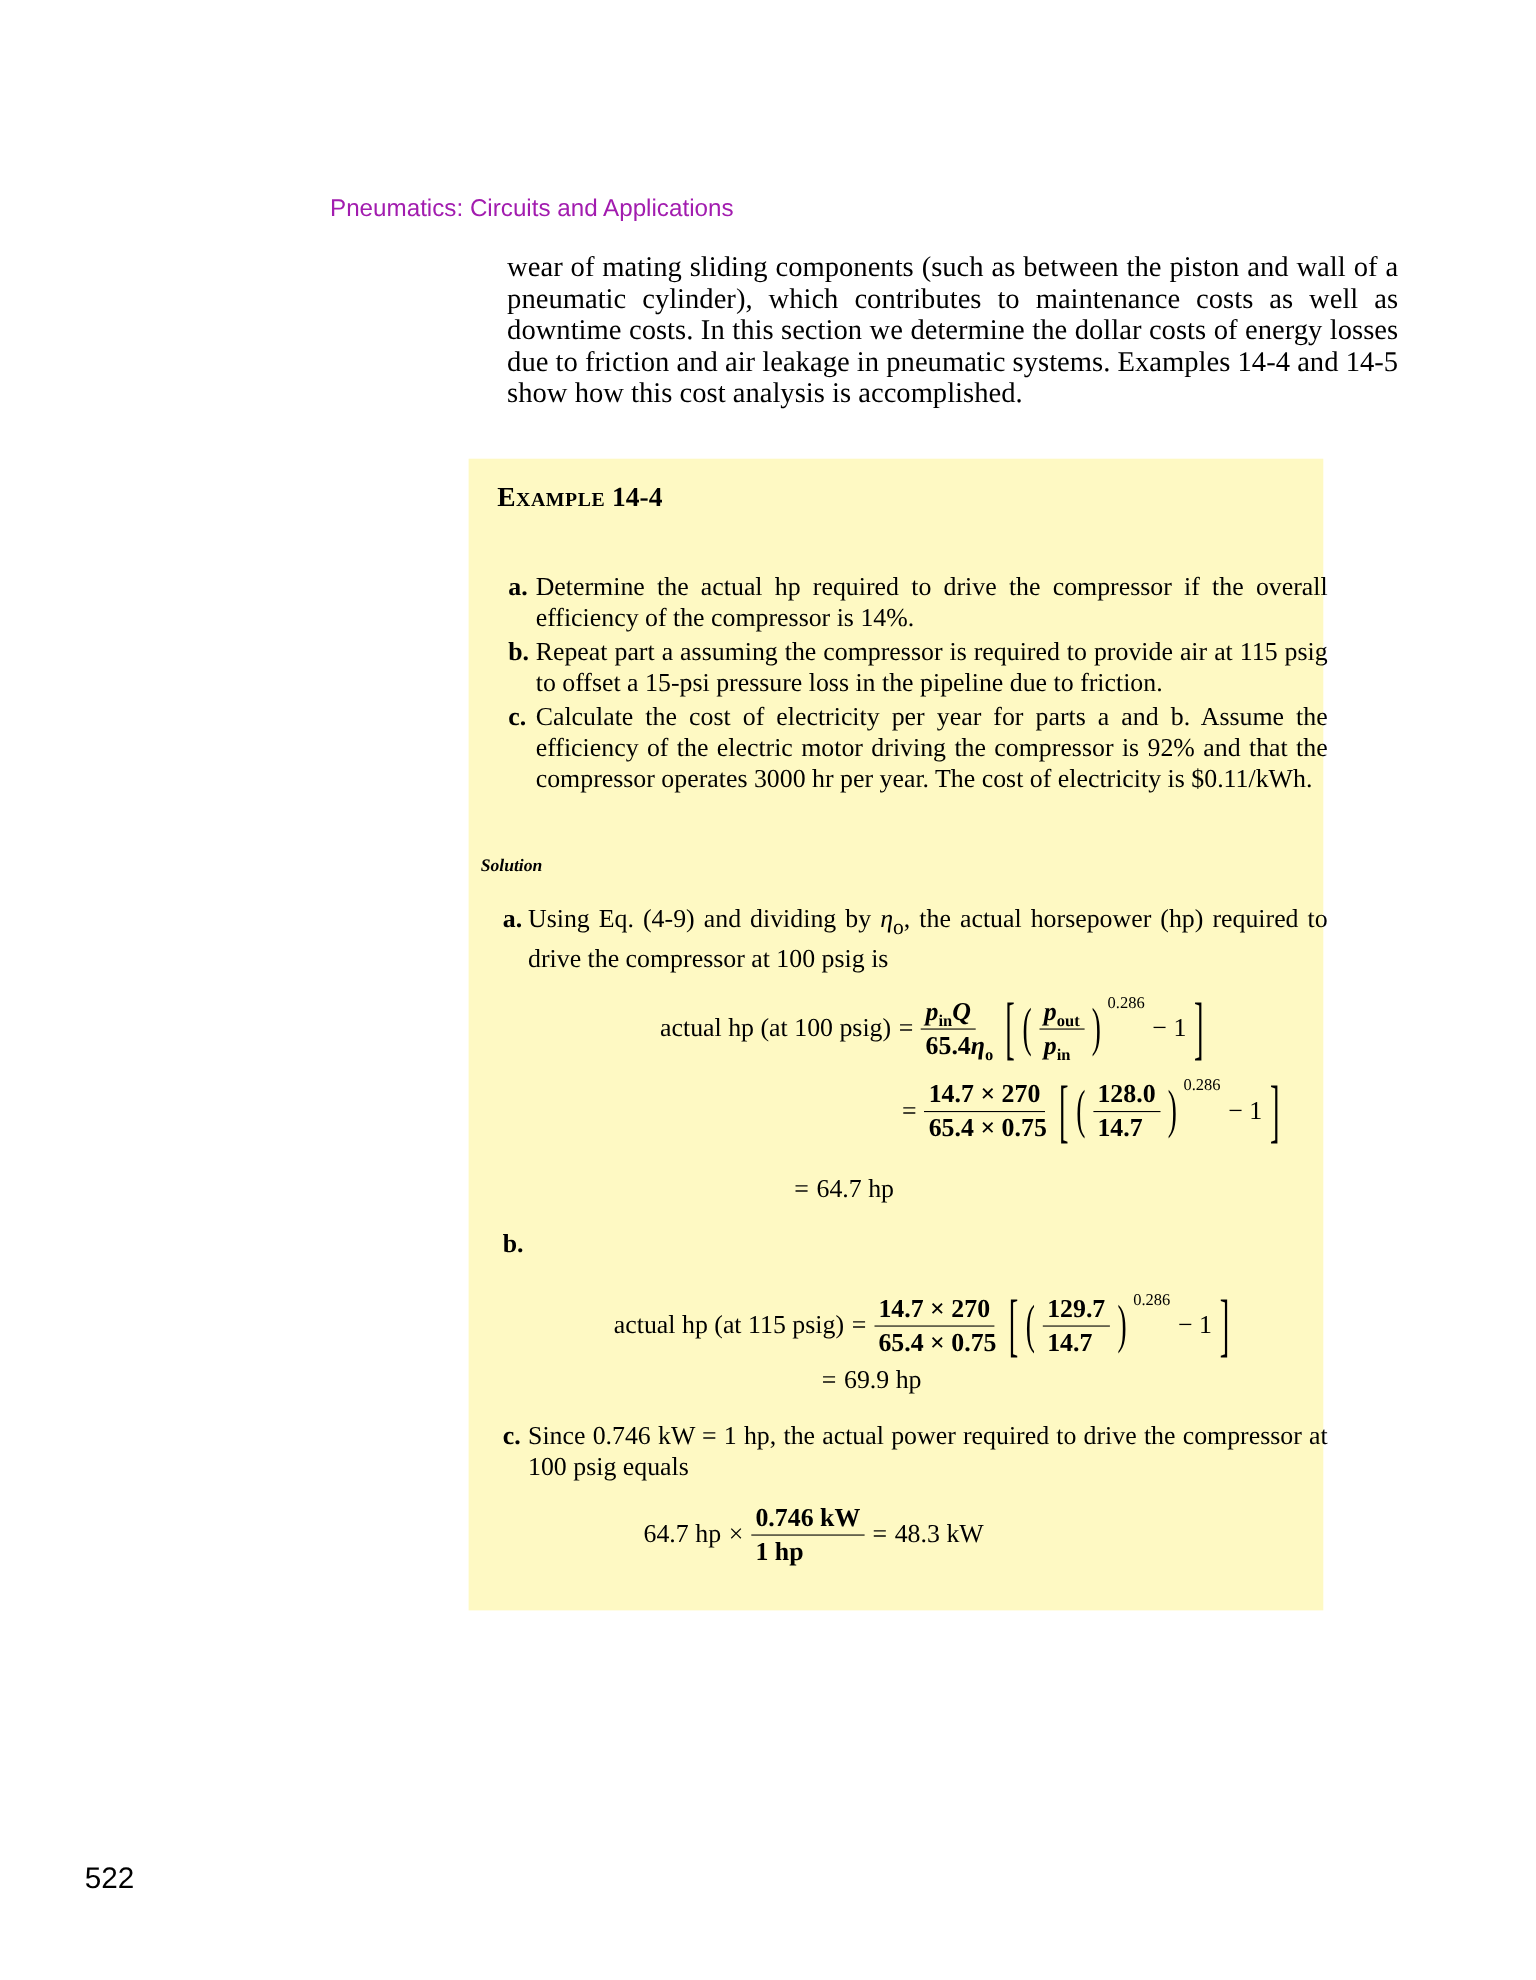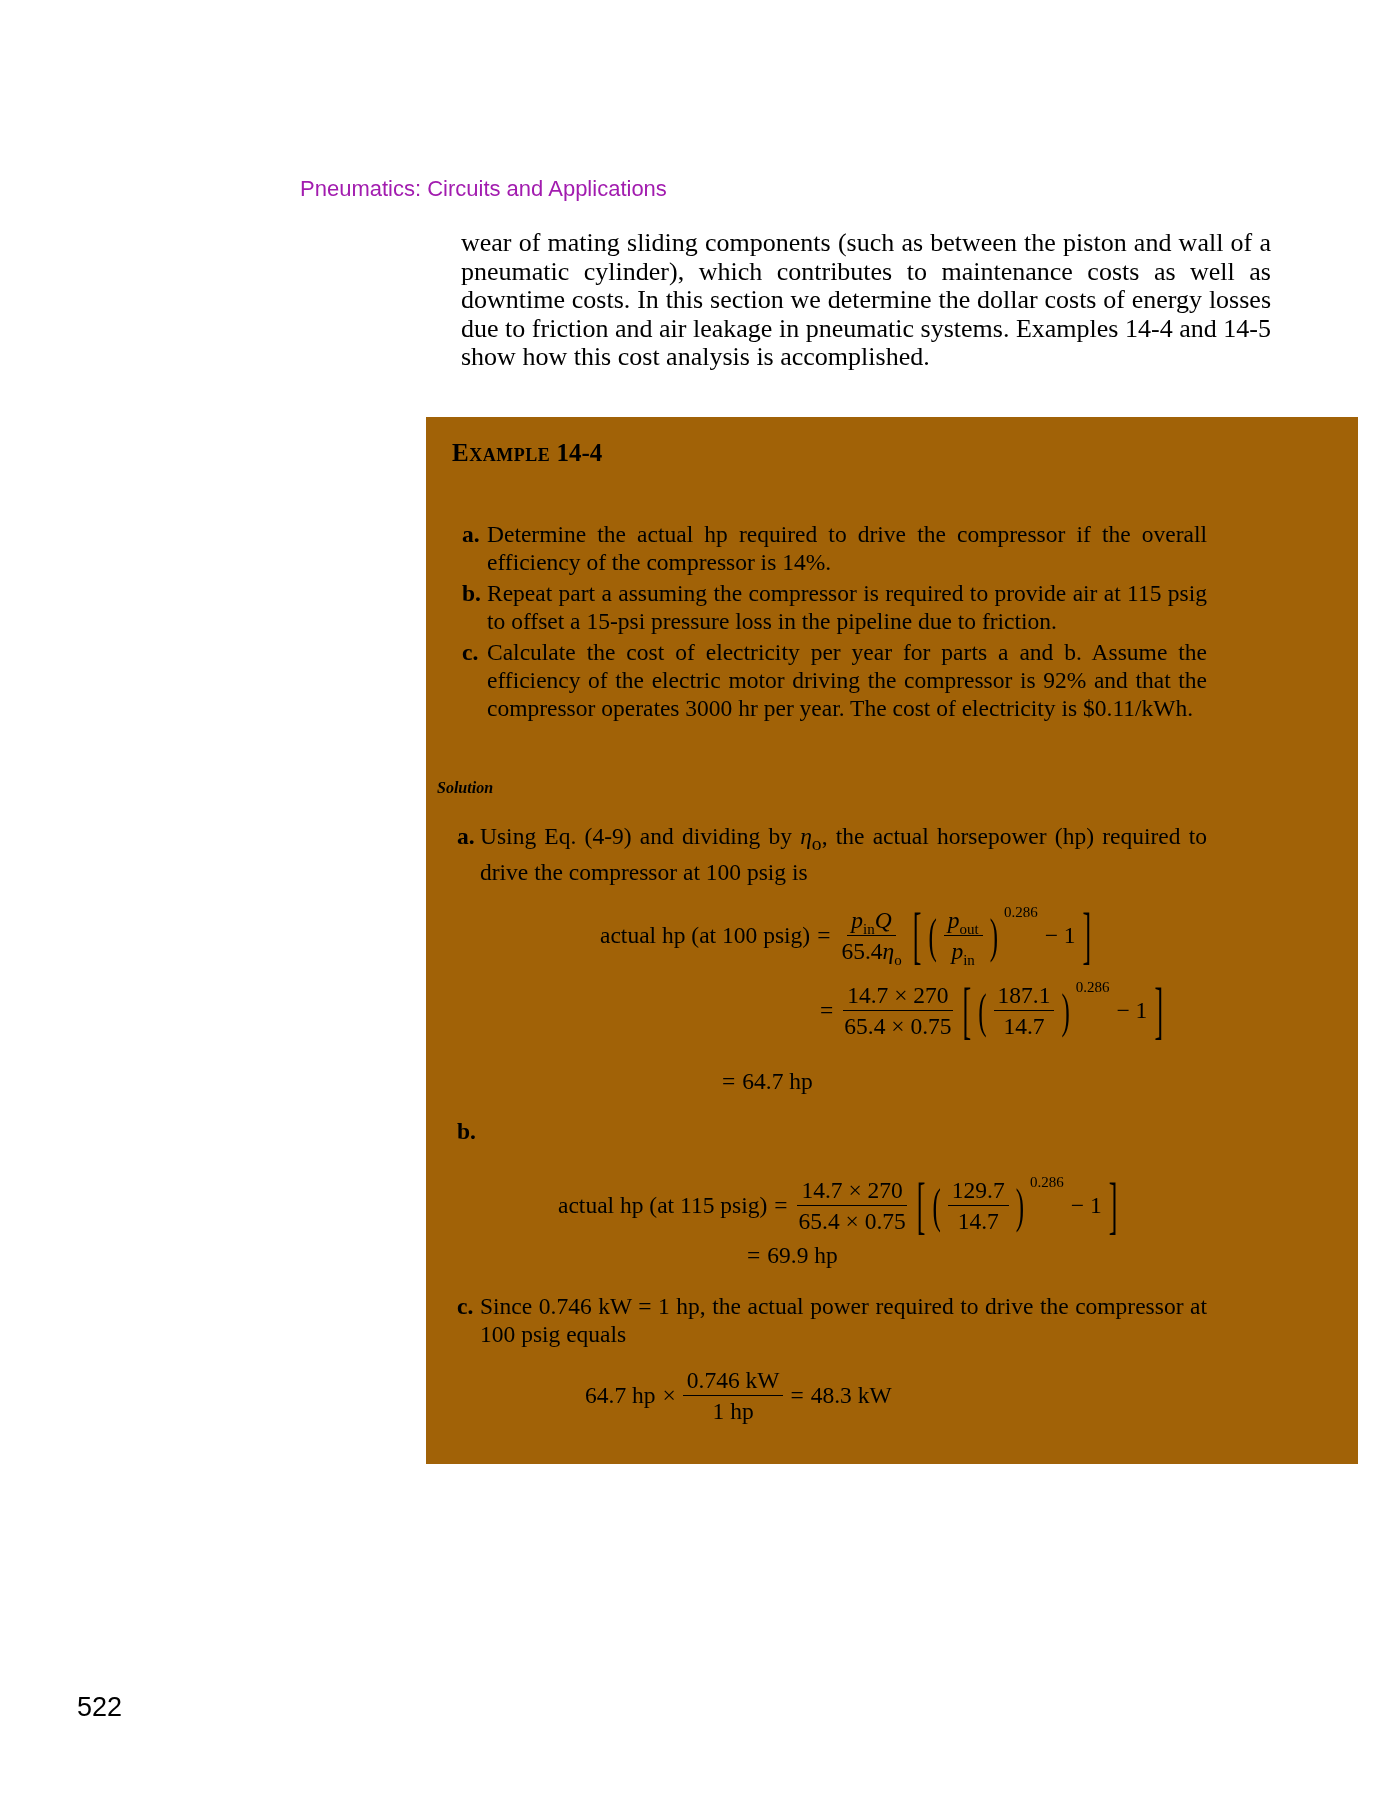--- a/index.html
+++ b/index.html
@@ -12,22 +12,22 @@
     position:absolute;left:300px;top:176px;
     font-family:"Liberation Sans", sans-serif;font-size:22px;color:#a21caf;
   }
   
   .intro{
     position:absolute;left:423px;top:229px;width:810px;
     font-size:26px;line-height:28.5px;text-align:justify;margin-left:38px;
   }
   
   .example-box{
-    position:absolute;left:426px;top:417px;width:932px;height:1047px;
-    background:#a16207;
+    position:absolute;left:426px;top:417px;width:777px;height:1047px;
+    background:#fef9c3;
   }
   .example-box *{box-sizing:border-box;}
   .ex-head{
     position:absolute;left:26px;top:22px;margin:0;
     font-size:25px;font-weight:bold;
   }
   .ex-head .sc{font-variant:small-caps;letter-spacing:0.5px;}
   .ex-intro{
     position:absolute;left:14px;top:59px;margin:0;width:781px;
     font-size:23.5px;line-height:28px;
@@ -49,21 +49,21 @@
   }
   .slist-item .marker{position:absolute;left:0;font-weight:bold;}
   .sol-a{top:405px;}
   .sol-b{top:700px;}
   .sol-c{top:875px;}
   
   .eq-row{
     position:absolute;display:flex;align-items:center;
     font-size:23.5px;gap:7px;white-space:nowrap;
   }
-  .frac{display:inline-flex;flex-direction:column;align-items:center;line-height:26px;}
+  .frac{display:inline-flex;flex-direction:column;align-items:flex-start;line-height:26px;font-weight:bold;}
   .frac .num{border-bottom:1.5px solid #000;padding:0 4px 2px;}
   .frac .den{padding:2px 4px 0;}
   .eq-row i{font-style:italic;}
   .eq-row sub{font-size:15px;line-height:0;}
   .bracket{
     display:inline-block;font-size:26px;transform:scaleY(2.45);
     transform-origin:center;font-weight:400;
   }
   .paren{
     display:inline-block;font-size:25px;transform:scaleY(1.95);
@@ -141,21 +141,21 @@
 
   <div class="eq-row eq-a2">
     <span>=</span>
     <span class="frac">
       <span class="num">14.7 × 270</span>
       <span class="den">65.4 × 0.75</span>
     </span>
     <span class="bracket">[</span>
     <span class="paren">(</span>
     <span class="frac">
-      <span class="num">187.1</span>
+      <span class="num">128.0</span>
       <span class="den">14.7</span>
     </span>
     <span class="paren">)</span>
     <span class="exp">0.286</span>
     <span>− 1</span>
     <span class="bracket">]</span>
   </div>
 
   <div class="eq-row eq-a3">
     <span>=</span>

